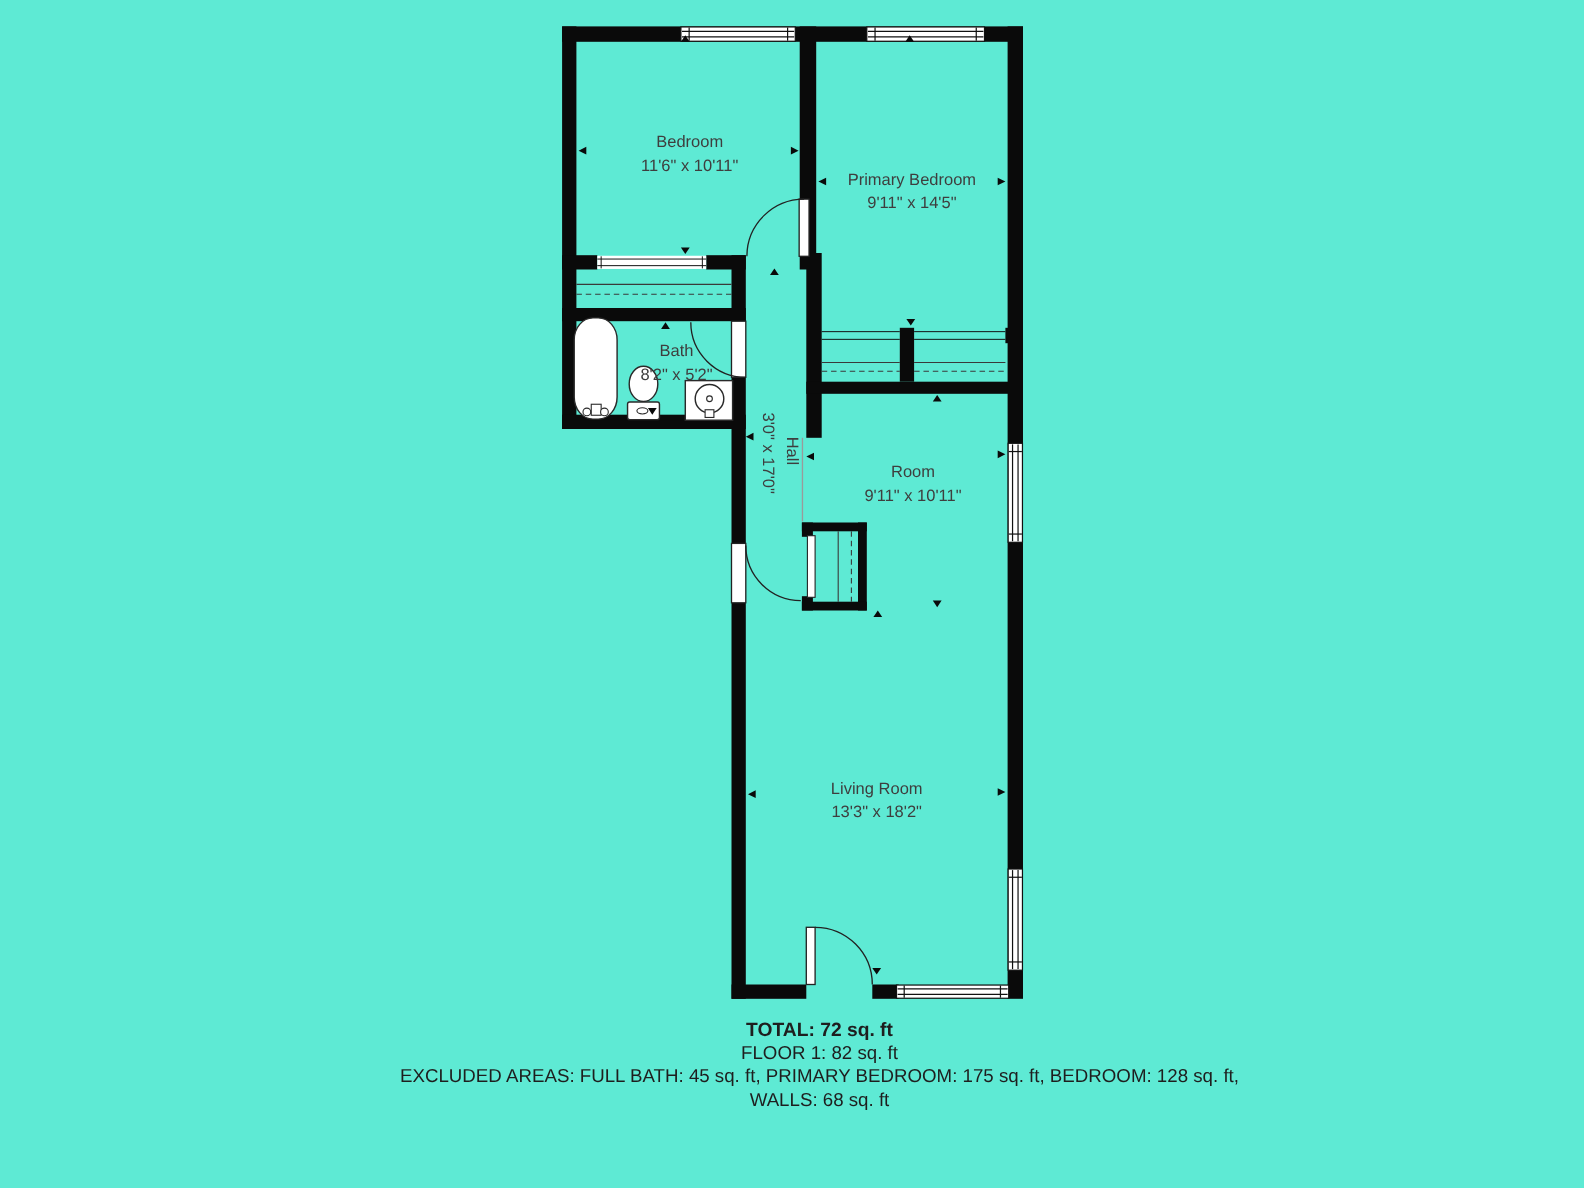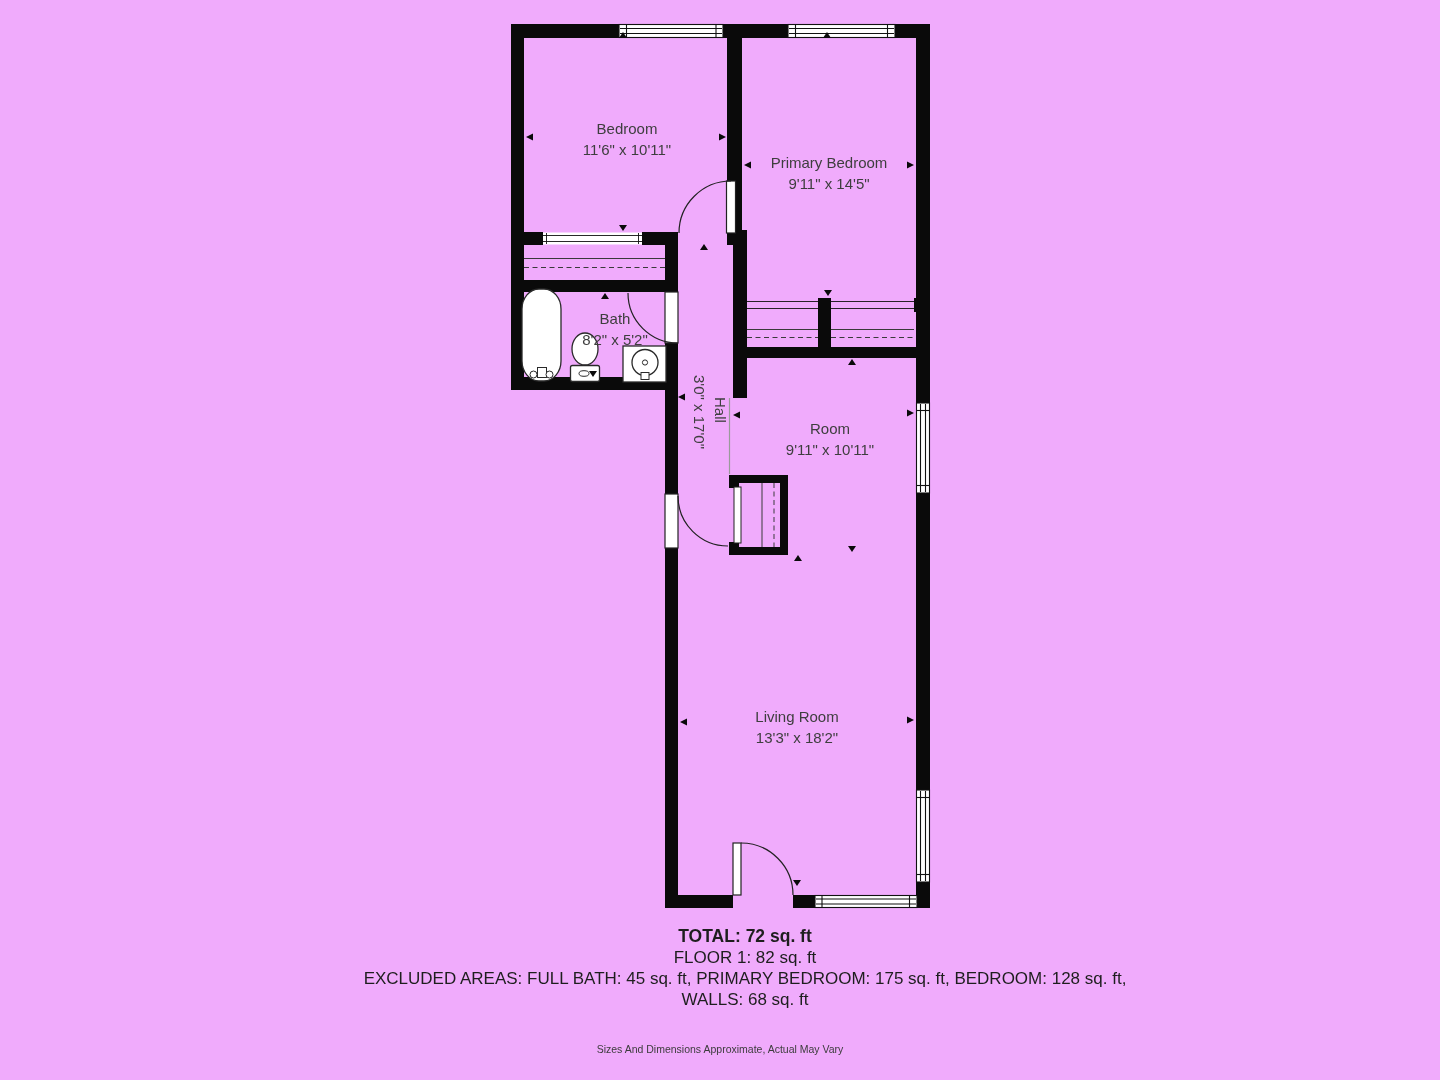--- a/index.html
+++ b/index.html
@@ -1,20 +1,20 @@
 <!DOCTYPE html>
 <html><head>
 <meta charset="utf-8">
 <style>
   html, body { margin: 0; padding: 0; background: #ffffff; }
   .stage {
     position: relative;
     width: 1440px;
     height: 1080px;
-    background: #f0abfc;
+    background: #5eead4;
     overflow: hidden;
     font-family: "Liberation Sans", sans-serif;
   }
   svg.plan { position: absolute; left: 0; top: 0; }
   .room-label { font-family: "Liberation Sans", sans-serif; font-size: 15px; fill: #3e3e3e; }
   .summary {
     position: absolute;
     top: 926px;
     left: 0;
     width: 100%;
@@ -227,15 +227,14 @@
     </g>
   </svg>
 
   <div class="summary">
     <div class="total">TOTAL: 72 sq. ft</div>
     <div>FLOOR 1: 82 sq. ft</div>
     <div>EXCLUDED AREAS: FULL BATH: 45 sq. ft, PRIMARY BEDROOM: 175 sq. ft, BEDROOM: 128 sq. ft,</div>
     <div>WALLS: 68 sq. ft</div>
   </div>
 
-  <div class="disclaimer">Sizes And Dimensions Approximate, Actual May Vary</div>
 
 </div>
 
 </body></html>

